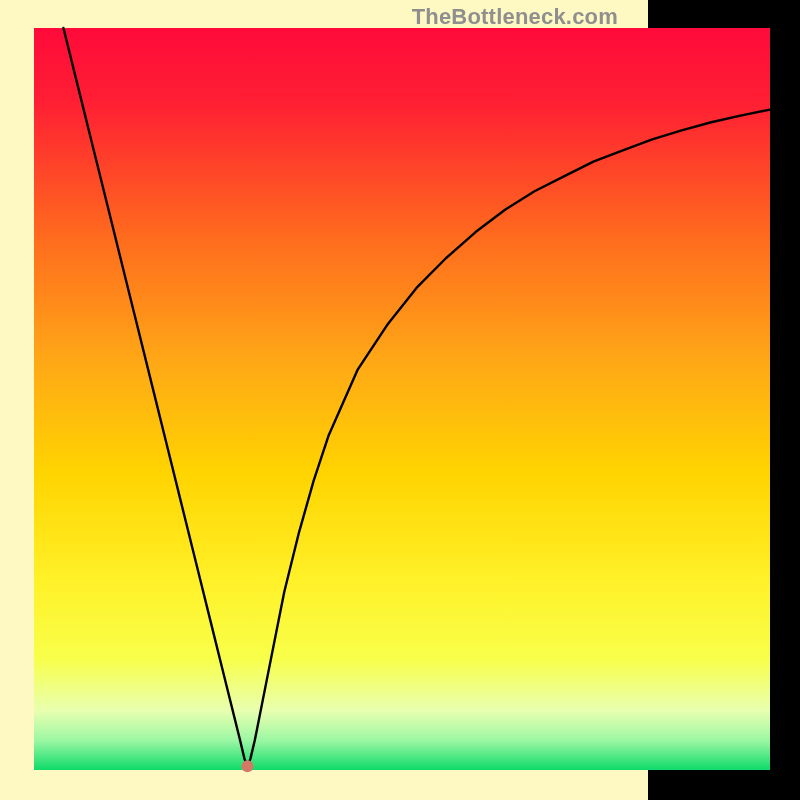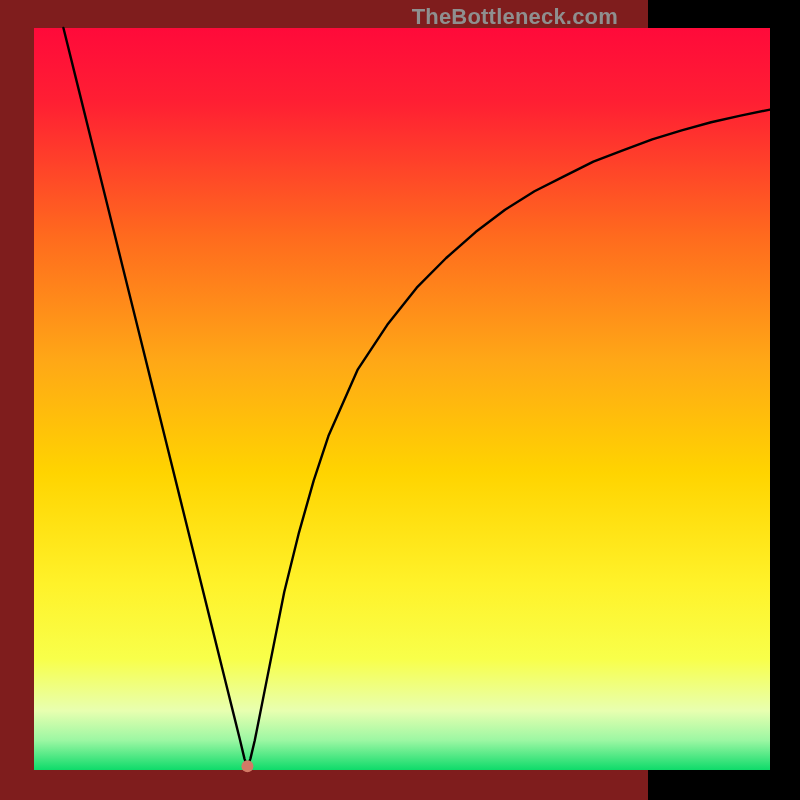--- a/index.html
+++ b/index.html
@@ -7,21 +7,21 @@
     padding: 0;
     width: 800px;
     height: 800px;
     background: #000;
     overflow: hidden;
   }
   .frame {
     position: relative;
     width: 648px;
     height: 800px;
-    background: #7f1d1d;
+    background: #fef9c3;
   }
   .watermark {
     position: absolute;
     top: 4px;
     right: 30px;
     font-family: Arial, Helvetica, sans-serif;
     font-size: 22px;
     font-weight: 600;
     color: #8f8f8f;
     letter-spacing: 0.2px;

